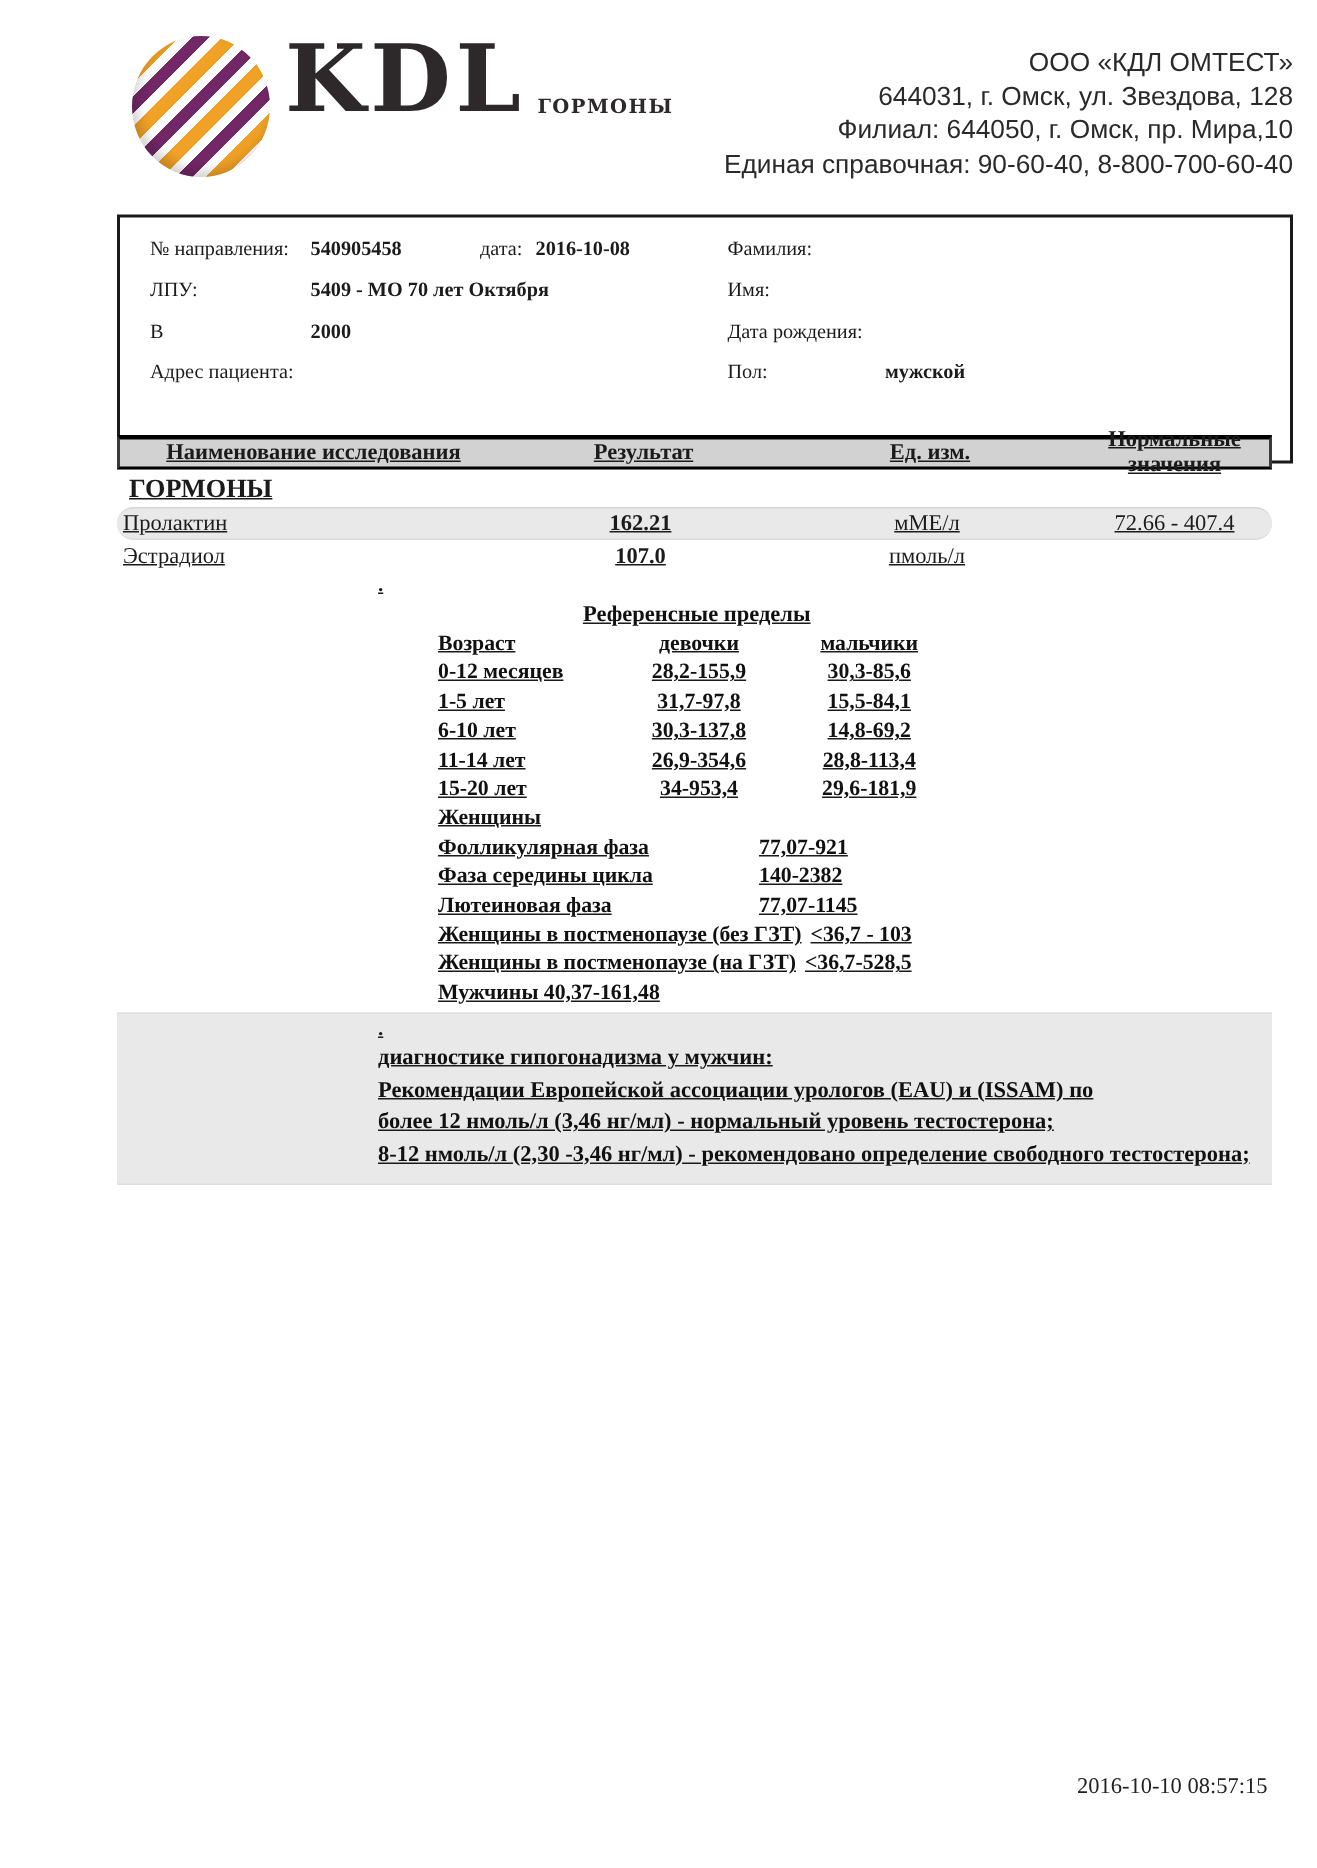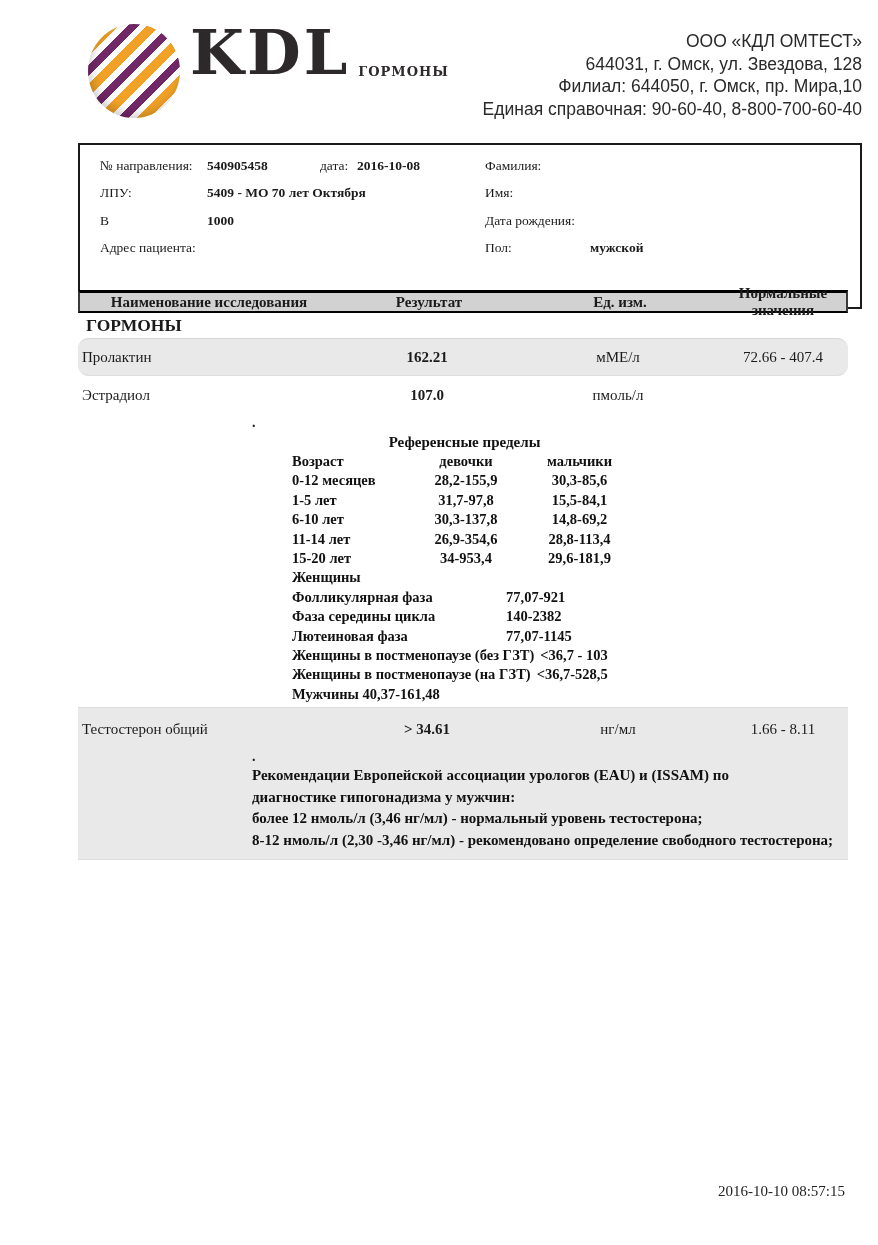--- a/index.html
+++ b/index.html
@@ -31,32 +31,32 @@
   .patient-box { position:absolute; top:143px; left:78px; width:784px; height:166px; border:2px solid #1a1a1a; background:#fff; }
   .pb-col { position:absolute; top:7px; }
   .pb-col.left { left:20px; }
   .pb-col.right { left:405px; }
   .pb-row { height:27.5px; display:flex; align-items:center; font-size:13.5px; white-space:nowrap; }
   .pb-label { display:inline-block; }
   .pb-val { font-weight:bold; }
   .w107 { flex:0 0 107px; } .w113 { flex:0 0 113px; } .w37 { flex:0 0 37px; } .w105 { flex:0 0 105px; }
 
   
-  .results { position:absolute; top:290px; left:78px; width:770px; }
+  .results { position:absolute; top:290px; left:78px; width:770px;text-decoration:underline; }
   .thead {
     display:flex; align-items:center; height:23px; background:#d2d2d2;
     border-top:3px solid #000; border-bottom:2px solid #000;
     border-left:2px solid #3a3a3a; border-right:2px solid #3a3a3a;
     font-weight:bold; font-size:15px;
   }
   .c1 { flex:0 0 258px; } .c2 { flex:0 0 182px; text-align:center; }
   .c3 { flex:0 0 200px; text-align:center; } .c4 { flex:1 1 auto; text-align:center; }
   .thead .c1 { text-align:center; }
   .section-row { font-weight:bold; font-size:17.5px; padding:2px 0 2px 8px; }
-  .rrow { display:flex; align-items:center; height:38px; font-size:15px;border-radius:11px; }
+  .rrow { display:flex; align-items:center; height:22px; font-size:15px;border-radius:11px; }
   .rrow .c1 { padding-left:4px; }
   .shaded { background:#e9e9e9; border-top:1px solid #d6d6d6; border-bottom:1px solid #dddddd; }
   .res { font-weight:bold; }
   .dot-line { margin-left:174px; font-weight:bold; font-size:14px; height:17px; line-height:17px; }
 
   
   .ref-block { margin-left:214px; width:345px; font-weight:bold; font-size:14.5px; color:#111; }
   .ref-title { text-align:center; padding:3px 0 1px 0; font-size:15px; }
   .ref-row { display:flex; line-height:19.4px; }
   .ra { flex:0 0 118px; } .rg { flex:0 0 112px; text-align:center; } .rb { flex:0 0 115px; text-align:center; }
@@ -99,21 +99,21 @@
         <span class="pb-val w113">540905458</span>
         <span class="pb-label w37">дата:</span>
         <span class="pb-val">2016-10-08</span>
       </div>
       <div class="pb-row">
         <span class="pb-label w107">ЛПУ:</span>
         <span class="pb-val">5409 - МО 70 лет Октября</span>
       </div>
       <div class="pb-row">
         <span class="pb-label w107">В</span>
-        <span class="pb-val">1000</span>
+        <span class="pb-val">2000</span>
       </div>
       <div class="pb-row">
         <span class="pb-label">Адрес пациента:</span>
       </div>
     </div>
     <div class="pb-col right">
       <div class="pb-row">
         <span class="pb-label">Фамилия:</span>
       </div>
       <div class="pb-row">
@@ -204,30 +204,24 @@
         <span class="wv">&lt;36,7 - 103</span>
       </div>
       <div class="women-row">
         <span class="wl">Женщины в постменопаузе (на ГЗТ)</span>
         <span class="wv">&lt;36,7-528,5</span>
       </div>
       <div class="plain-line">Мужчины  40,37-161,48</div>
     </div>
 
     <div class="testo-block">
-      <div class="rrow">
-        <span class="c1">Тестостерон общий</span>
-        <span class="c2 res">&gt; 34.61</span>
-        <span class="c3">нг/мл</span>
-        <span class="c4">1.66 - 8.11</span>
-      </div>
       <div class="dot-line">.</div>
       <div class="reco">
+        <div>диагностике гипогонадизма у мужчин:</div>
         <div>Рекомендации Европейской ассоциации урологов (EAU) и (ISSAM) по</div>
-        <div>диагностике гипогонадизма у мужчин:</div>
         <div>более 12 нмоль/л (3,46 нг/мл) - нормальный уровень тестостерона;</div>
         <div>8-12 нмоль/л (2,30 -3,46 нг/мл) - рекомендовано определение свободного тестостерона;</div>
       </div>
     </div>
   </div>
 
   <div class="timestamp">2016-10-10 08:57:15</div>
 
 </div>
 

